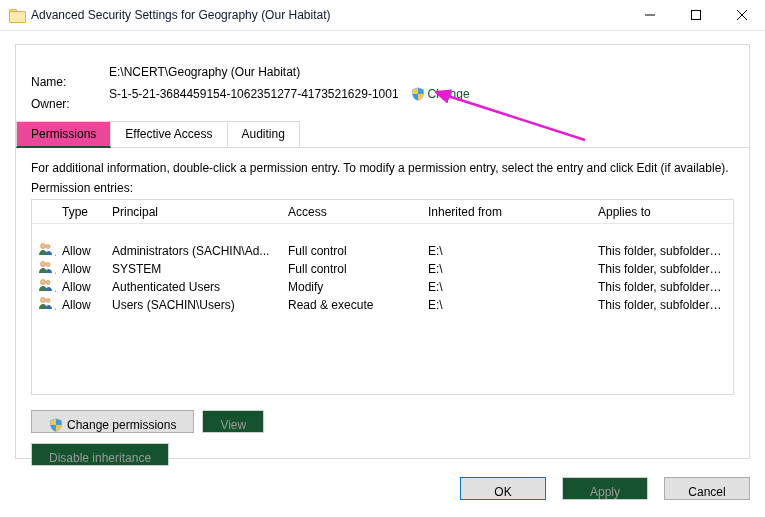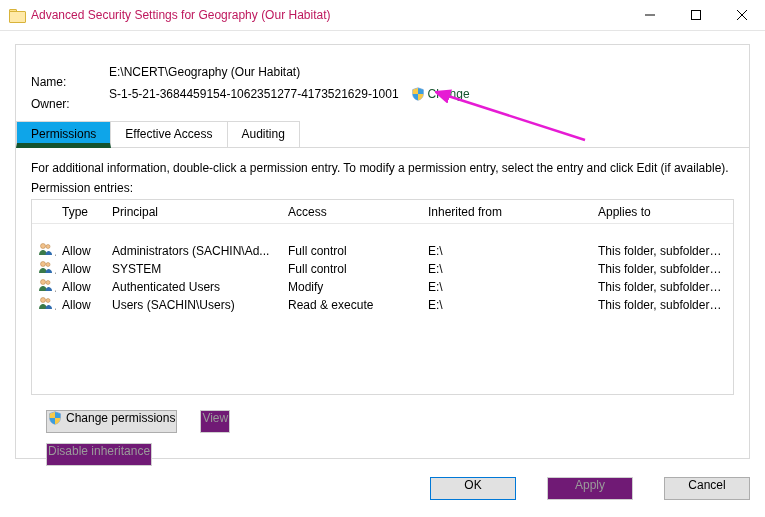--- a/index.html
+++ b/index.html
@@ -2,38 +2,38 @@
 <html><head>
 <meta charset="utf-8">
 <style>
   * { box-sizing: border-box; font-family: "Segoe UI", Tahoma, sans-serif; }
   body { margin: 0; background: #fff; width: 765px; height: 517px; overflow: hidden; }
 
   .titlebar { height: 31px; display: flex; align-items: center; border-bottom: 1px solid #e5e5e5; }
   .titlebar .folder { width: 16px; height: 13px; margin: 0 6px 0 9px; position: relative; }
   .titlebar .folder::before { content:""; position:absolute; left:0; top:0; width:6px; height:3px; background:#ffe28a; border:0.5px solid #d8b33a; border-radius:1px 1px 0 0;}
   .titlebar .folder::after  { content:""; position:absolute; left:0; top:2px; width:15px; height:10px; background:#ffe9a8; border:0.5px solid #d8b33a; border-radius:1px;}
-  .titlebar .title { font-size: 12px; color:#be185d; }
+  .titlebar .title { font-size: 12px; color:#0f172a; }
   .titlebar .winbtns { margin-left:auto; display:flex; height:100%; }
   .winbtn { width:46px; height:100%; display:flex; align-items:center; justify-content:center; }
   .winbtn svg { width:10px; height:10px; stroke:#000; stroke-width:1; fill:none; }
 
   .content { position:absolute; left:15px; top:44px; right:15px; bottom:58px; border:1px solid #d9d9d9; }
 
   .props { padding: 16px 15px 12px 15px; font-size:12px; color:#000; }
   .proprow { display:flex; align-items:center; height:22px; }
   .proprow .label { width:78px;margin-top:20px; }
   .proprow .value { }
   .shield { width:14px; height:14px; margin:0 3px 0 12px; display:inline-block; vertical-align:-2px; }
   .link { color:#14532d; cursor:pointer; }
 
   .tabs { display:flex; position:relative; height:27px; margin-top:4px; }
   .tabs::after { content:""; position:absolute; left:0; right:0; bottom:0; height:1px; background:#d9d9d9; }
   .tab { border:1px solid #d9d9d9; border-bottom:none; font-size:12px; padding:5px 14px 0 14px; height:27px; background:#fff; cursor:pointer; position:relative; }
-  .tab.active { z-index:2; background:#0ea5e9; border-bottom:5px solid #14532d; margin-bottom:-1px; }
+  .tab.active { z-index:2; background:#ec4899; border-bottom:2px solid #14532d; margin-bottom:-1px; }
   .tab:not(.active) { background:#fff; }
   .tab + .tab { margin-left:-1px; }
 
   .instr { font-size:12px; padding:13px 15px 6px 15px; }
   .sectlabel { font-size:12px; padding:0 15px 4px 15px; }
 
   .tablewrap { margin:0 15px; border:1px solid #d9d9d9; height:196px; background:#fff; position:relative; }
   .thead { display:flex; height:24px; border-bottom:1px solid #e8e8e8; font-size:12px; align-items:center; }
   .thead > div { padding:0 6px; height:100%; display:flex; align-items:center; border-right:1px solid transparent; cursor:pointer; }
   .col-icon { width:24px; flex:0 0 24px; }
@@ -42,22 +42,22 @@
   .col-access { width:140px; flex:0 0 140px; }
   .col-inherited { width:170px; flex:0 0 170px; }
   .col-applies { flex:1 1 auto; }
 
   .tbody .trow { display:flex; height:18px; align-items:center; font-size:12px; }
   .tbody .trow > div { padding:0 6px; overflow:hidden; white-space:nowrap; text-overflow:ellipsis;margin-top:35px; }
   .usricon { width:16px; height:14px; display:inline-block; }
 
   .btnbar { padding:15px 15px 0 15px; display:flex; gap:8px; }
   .btnbar2 { padding:10px 15px 0 15px; display:flex; gap:8px; }
-  .wbtn { height:23px; font-size:12px; background:#e1e1e1; border:1px solid #adadad; padding:0 1px; display:inline-flex; align-items:flex-start; cursor:pointer;margin-left:15px; }
-  .wbtn.disabled { background:#701a75; border-color:#cfcfcf; color:#9a9a9a; cursor:default; }
+  .wbtn { height:23px; font-size:12px; background:#e1e1e1; border:1px solid #adadad; padding:0 17px; display:inline-flex; align-items:flex-end; cursor:pointer; }
+  .wbtn.disabled { background:#14532d; border-color:#cfcfcf; color:#9a9a9a; cursor:default; }
   .wbtn .shield { margin:0 4px 0 0; }
 
   .footer { position:absolute; right:15px; bottom:17px; display:flex; gap:16px; }
   .footer .wbtn { width:86px; justify-content:center; }
   .footer .wbtn.default { border:1.5px solid #0078d7; background:#e1e1e1; }
   .footer .wbtn.disabled { }
 
   
   .arrow { position:absolute; pointer-events:none; }
 </style>

